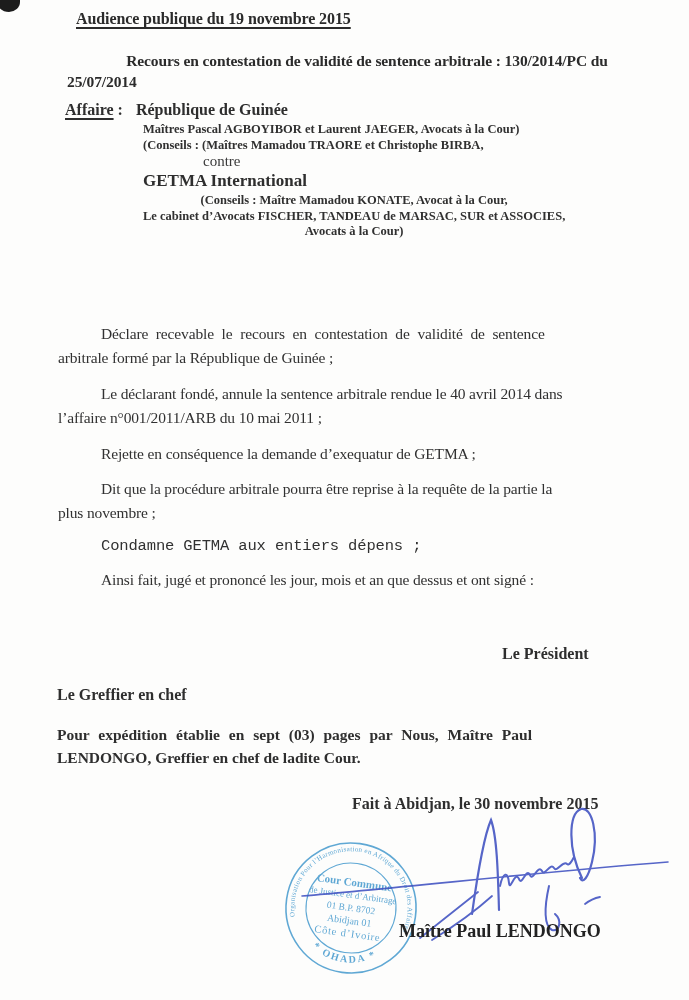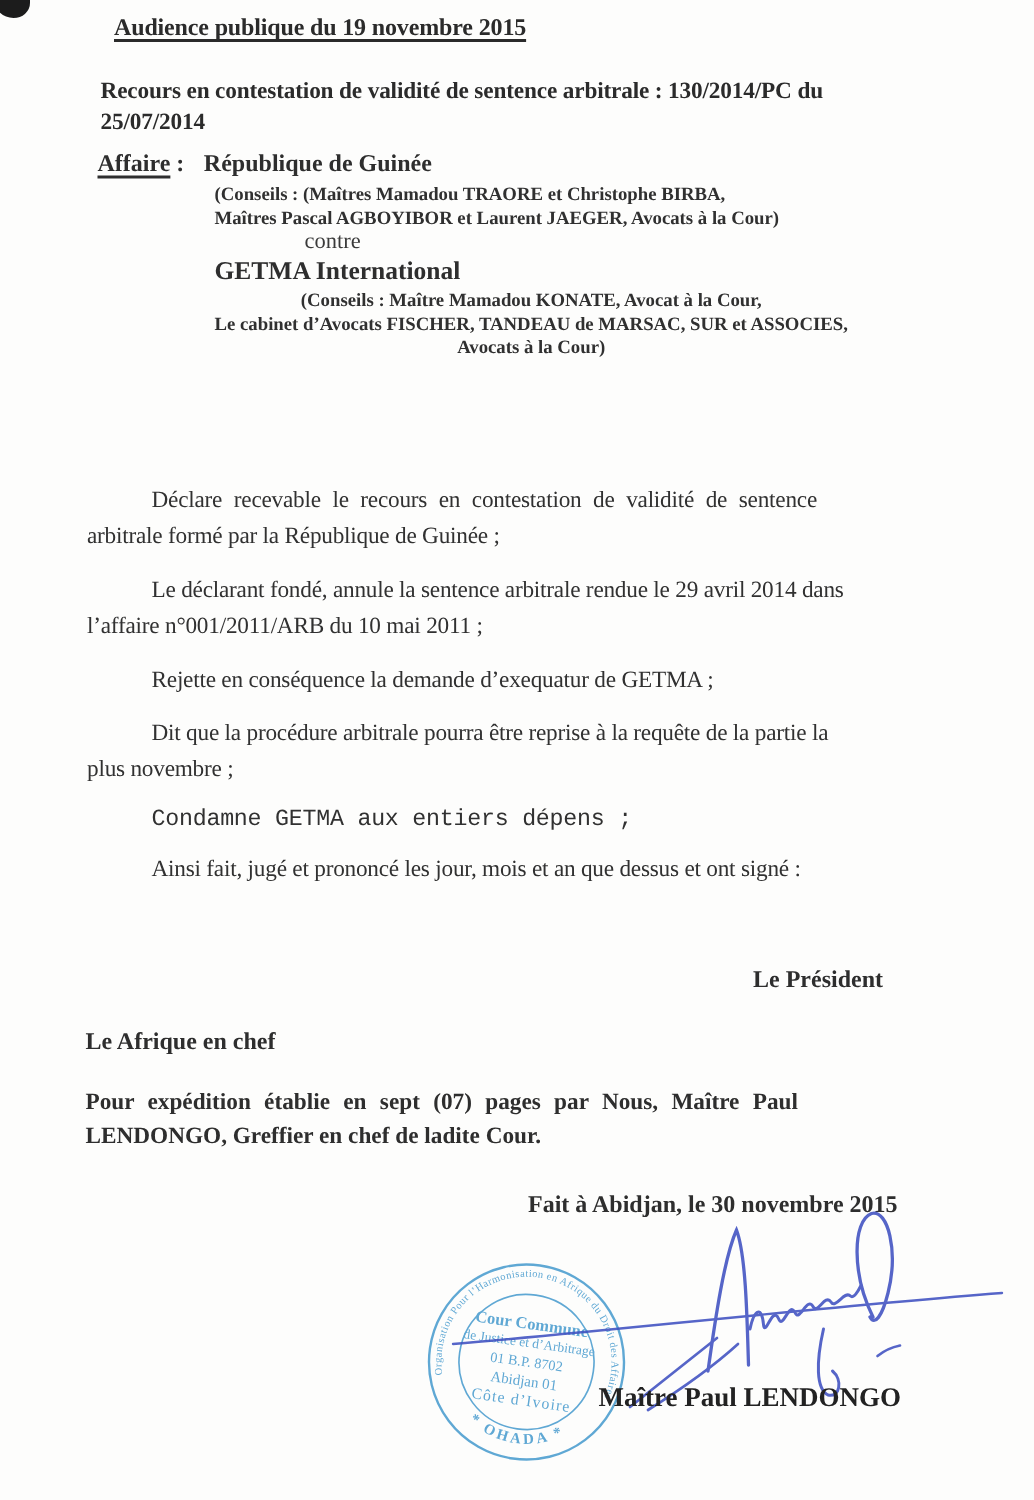--- a/index.html
+++ b/index.html
@@ -25,50 +25,50 @@
 </head>
 <body>
 
 <div class="page">
 
   <div class="corner"></div>
 
   <div class="abs hdr u nw" style="left:76px;top:10px;font-size:16px;">Audience publique du 19 novembre 2015</div>
 
   <div class="abs" style="left:67px;top:50px;width:600px;">
-    <div class="hdr nw" style="line-height:21px;">Recours en contestation de validité de sentence arbitrale : 130/2014/PC du</div>
+    <div class="hdr nw" style="line-height:21px;text-align:center;">Recours en contestation de validité de sentence arbitrale : 130/2014/PC du</div>
     <div class="hdr nw" style="line-height:21px;">25/07/2014</div>
   </div>
 
   <div class="abs nw" style="left:65px;top:101px;font-size:16px;">
     <span class="b u">Affaire</span><span class="b"> : </span><span class="b" style="margin-left:9px;">République de Guinée</span>
   </div>
 
   <div class="abs" style="left:143px;top:122px;">
+    <div class="counsel nw">Maîtres Pascal AGBOYIBOR et Laurent JAEGER, Avocats à la Cour)</div>
     <div class="counsel nw">(Conseils : (Maîtres Mamadou TRAORE  et Christophe BIRBA,</div>
-    <div class="counsel nw">Maîtres Pascal AGBOYIBOR et Laurent JAEGER, Avocats à la Cour)</div>
   </div>
 
   <div class="abs nw" style="left:203px;top:153px;font-size:15px;color:#3a3a3a;text-align:center;">contre</div>
 
   <div class="abs b nw" style="left:143px;top:171px;font-size:17px;">GETMA International</div>
 
   <div class="abs" style="left:143px;top:193px;text-align:center;">
     <div class="counsel nw">(Conseils : Maître Mamadou KONATE, Avocat à la Cour,</div>
     <div class="counsel nw">Le cabinet d’Avocats FISCHER, TANDEAU de MARSAC, SUR et ASSOCIES,</div>
     <div class="counsel nw">Avocats à la Cour)</div>
   </div>
 
   <div class="abs" style="left:58px;top:322px;width:600px;">
     <div class="bodyline ind nw sp1">Déclare recevable le recours en contestation de validité de sentence</div>
     <div class="bodyline nw">arbitrale formé par la République de Guinée ;</div>
   </div>
 
   <div class="abs" style="left:58px;top:382px;width:600px;">
-    <div class="bodyline ind nw">Le déclarant fondé, annule la sentence arbitrale rendue le 29 avril 2014 dans</div>
+    <div class="bodyline ind nw">Le déclarant fondé, annule la sentence arbitrale rendue le 40 avril 2014 dans</div>
     <div class="bodyline nw">l’affaire n°001/2011/ARB du 10 mai 2011 ;</div>
   </div>
 
   <div class="abs" style="left:58px;top:442px;width:600px;">
     <div class="bodyline ind nw">Rejette en conséquence la demande d’exequatur de GETMA ;</div>
   </div>
 
   <div class="abs" style="left:58px;top:477px;width:600px;">
     <div class="bodyline ind nw">Dit que la procédure arbitrale pourra être reprise à la requête de la partie la</div>
     <div class="bodyline nw">plus novembre ;</div>
@@ -77,24 +77,24 @@
   <div class="abs" style="left:58px;top:535px;width:600px;font-family:Liberation Mono, monospace;">
     <div class="bodyline ind nw">Condamne GETMA aux entiers dépens ;</div>
   </div>
 
   <div class="abs" style="left:58px;top:568px;width:600px;">
     <div class="bodyline ind nw">Ainsi fait, jugé et prononcé les jour, mois et an que dessus et ont signé :</div>
   </div>
 
   <div class="abs b nw" style="left:502px;top:645px;font-size:16px;">Le Président</div>
 
-  <div class="abs b nw" style="left:57px;top:686px;font-size:16px;">Le Afrique en chef</div>
+  <div class="abs b nw" style="left:57px;top:686px;font-size:16px;">Le Greffier en chef</div>
 
   <div class="abs" style="left:57px;top:723px;width:575px;">
-    <div class="b nw sp2" style="font-size:15.5px;line-height:23px;">Pour expédition établie en sept (07) pages par Nous, Maître Paul</div>
+    <div class="b nw sp2" style="font-size:15.5px;line-height:23px;">Pour expédition établie en sept (03) pages par Nous, Maître Paul</div>
     <div class="b nw" style="font-size:15.5px;line-height:23px;">LENDONGO, Greffier en chef de ladite Cour.</div>
   </div>
 
   <div class="abs b nw" style="left:352px;top:795px;font-size:16px;">Fait à Abidjan, le 30 novembre 2015</div>
 
   <div class="sealwrap">
     <svg width="150" height="150" viewBox="-75 -75 150 150">
       <g transform="rotate(8)">
         <circle r="65" fill="none" stroke-width="1.6" stroke="#4f9fd0"></circle>
         <circle r="45" fill="none" stroke-width="1.1" stroke="#4f9fd0"></circle>

